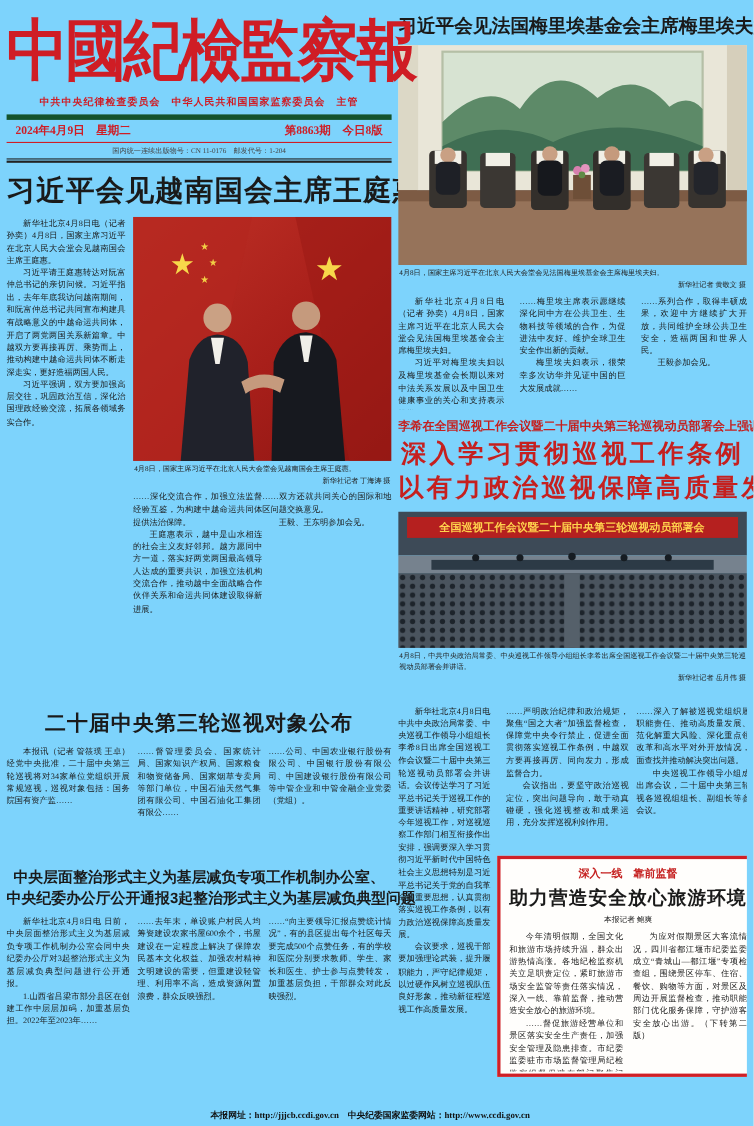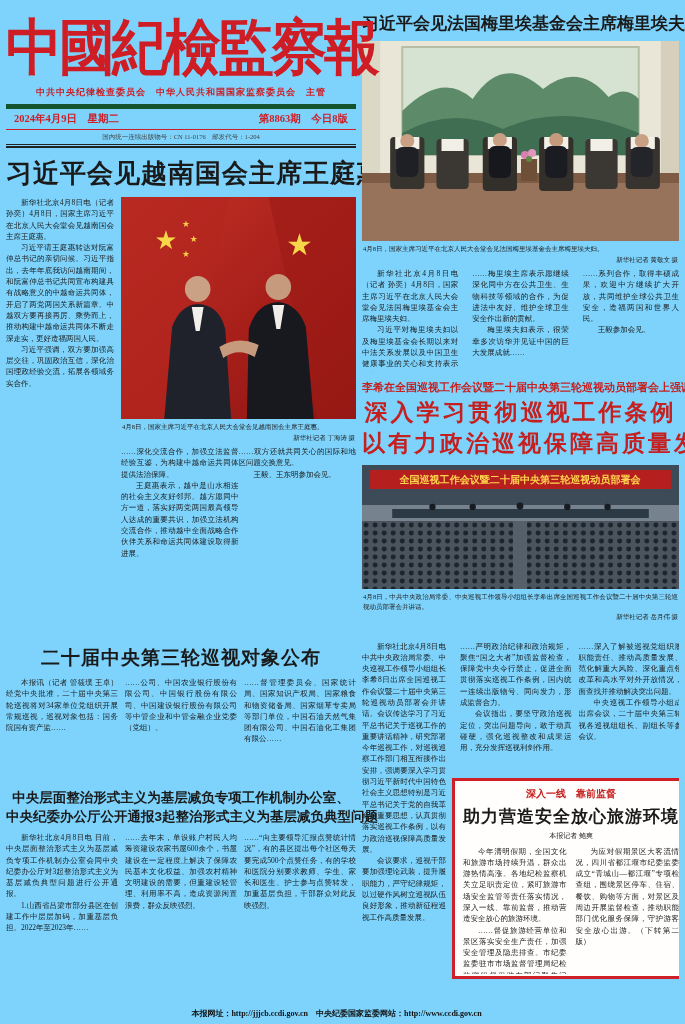--- a/index.html
+++ b/index.html
@@ -172,24 +172,24 @@
         </div>
       </section>
 
       <section>
         <h2 class="headline-lg b-headline">二十届中央第三轮巡视对象公布</h2>
         <div class="b-cols">
           <div class="col">
             <p>本报讯（记者 管筱璞 王卓）经党中央批准，二十届中央第三轮巡视将对34家单位党组织开展常规巡视，巡视对象包括：国务院国有资产监……</p>
           </div>
           <div class="col">
+            <p class="no-indent">……督管理委员会、国家统计局、国家知识产权局、国家粮食和物资储备局、国家烟草专卖局等部门单位，中国石油天然气集团有限公司、中国石油化工集团有限公……</p>
+          </div>
+          <div class="col">
             <p class="no-indent">……公司、中国农业银行股份有限公司、中国银行股份有限公司、中国建设银行股份有限公司等中管企业和中管金融企业党委（党组）。</p>
-          </div>
-          <div class="col">
-            <p class="no-indent">……督管理委员会、国家统计局、国家知识产权局、国家粮食和物资储备局、国家烟草专卖局等部门单位，中国石油天然气集团有限公司、中国石油化工集团有限公……</p>
           </div>
         </div>
       </section>
 
       <section>
         <div class="c-headline">
           <div>中央层面整治形式主义为基层减负专项工作机制办公室、</div>
           <div>中央纪委办公厅公开通报3起整治形式主义为基层减负典型问题</div>
         </div>
         <div class="c-cols">
@@ -305,21 +305,21 @@
           <span class="credit">新华社记者 岳月伟 摄</span>
         </div>
         <div class="e-lower">
           <div class="col e-col1">
             <p>新华社北京4月8日电 中共中央政治局常委、中央巡视工作领导小组组长李希8日出席全国巡视工作会议暨二十届中央第三轮巡视动员部署会并讲话。会议传达学习了习近平总书记关于巡视工作的重要讲话精神，研究部署今年巡视工作，对巡视巡察工作部门相互衔接作出安排，强调要深入学习贯彻习近平新时代中国特色社会主义思想特别是习近平总书记关于党的自我革命的重要思想，认真贯彻落实巡视工作条例，以有力政治巡视保障高质量发展。</p>
             <p>会议要求，巡视干部要加强理论武装，提升履职能力，严守纪律规矩，以过硬作风树立巡视队伍良好形象，推动新征程巡视工作高质量发展。</p>
           </div>
           <div class="e-right">
             <div class="e-cols23">
               <div class="col">
-                <p class="no-indent">……严明政治纪律和政治规矩，聚焦“国之大者”加强监督检查，保障党中央令行禁止，促进全面贯彻落实巡视工作条例，国内统一连续出版物号、同向发力，形成监督合力。</p>
+                <p class="no-indent">……严明政治纪律和政治规矩，聚焦“国之大者”加强监督检查，保障党中央令行禁止，促进全面贯彻落实巡视工作条例，中越双方要再接再厉、同向发力，形成监督合力。</p>
                 <p>会议指出，要坚守政治巡视定位，突出问题导向，敢于动真碰硬，强化巡视整改和成果运用，充分发挥巡视利剑作用。</p>
               </div>
               <div class="col">
                 <p class="no-indent">……深入了解被巡视党组织履行职能责任、推动高质量发展、防范化解重大风险、深化重点领域改革和高水平对外开放情况，全面查找并推动解决突出问题。</p>
                 <p>中央巡视工作领导小组成员出席会议，二十届中央第三轮巡视各巡视组组长、副组长等参加会议。</p>
               </div>
             </div>
 
             <div class="tourism-box">
               <div class="t-kicker">深入一线　靠前监督</div>

